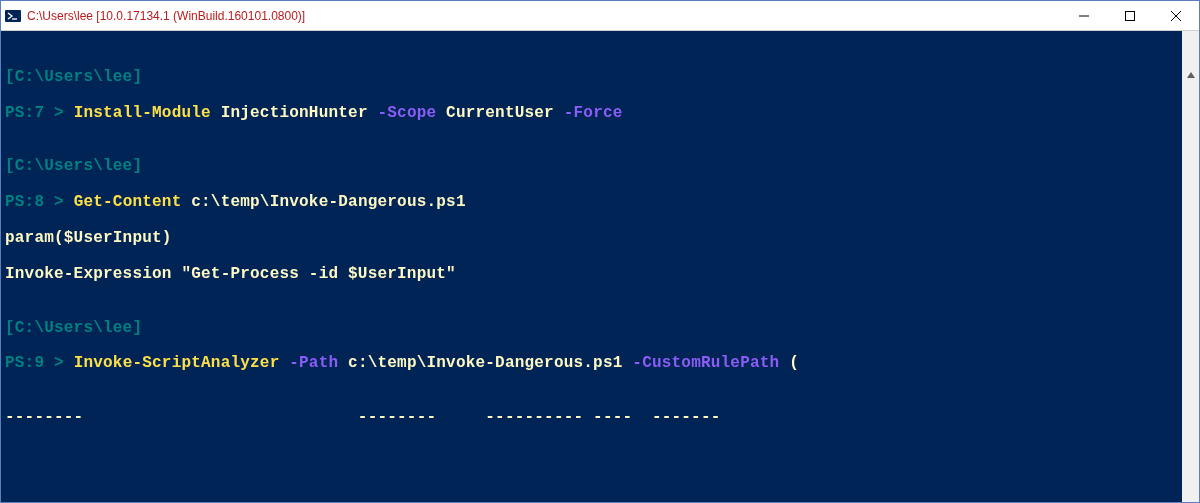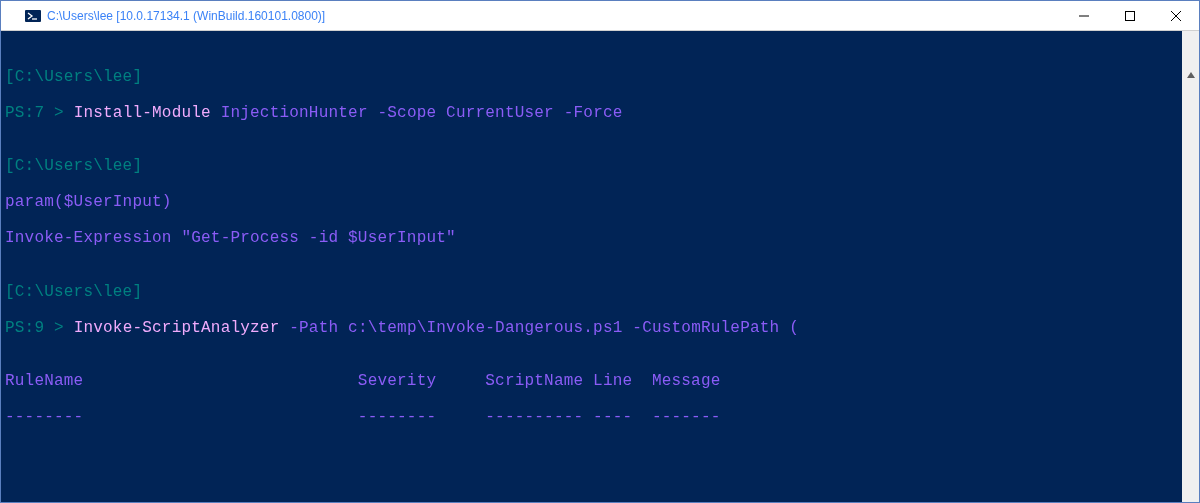--- a/index.html
+++ b/index.html
@@ -20,23 +20,23 @@
       border: 1px solid #5a7fbf;
       display: flex;
       flex-direction: column;
     }
     .titlebar {
       height: 30px;
       background: #ffffff;
       border-bottom: 1px solid #d0d0d0;
       display: flex;
       align-items: center;
-      padding-left: 24px;
+      padding-left: 4px;
       font-size: 12px;
-      color: #3b82f6;
+      color: #b91c1c;
     }
     .titlebar-icon {
       width: 16px;
       height: 16px;
       margin-right: 6px;
       display: inline-flex;
       align-items: center;
       justify-content: center;
     }
     .titlebar-icon svg {
@@ -65,41 +65,42 @@
       background: #012456;
       color: #eeedf0;
       font-family: "Consolas", "Courier New", monospace;
       font-size: 16px;
       line-height: 1.12;
       padding: 2px 0 0 4px;
       overflow: hidden;
       position: relative;
       white-space: pre;
       letter-spacing: 0.2px;
+      font-weight: bold;
     }
     .scrollbar {
       position: absolute;
       right: 0;
       top: 0;
       bottom: 0;
       width: 17px;
       background: #f0f0f0;
     }
     .scrollbar-arrow {
       height: 17px;
       display: flex;
       align-items: center;
       justify-content: center;
       color: #606060;
       font-size: 9px;
       cursor: pointer;
     }
     .cyan { color: #008080; }
-    .yellow { color: #f0abfc; margin-top: 7px; }
-    .white { color: #8b5cf6; }
+    .yellow { color: #fde047; margin-top: 7px; }
+    .white { color: #fef9c3; }
     .gray { color: #8b5cf6; }
   </style>
 </head>
 <body>
 
 <div class="window">
   <div class="titlebar">
     <span class="titlebar-icon">
       <svg viewBox="0 0 16 16">
         <rect x="0" y="2" width="16" height="12" rx="1" fill="#012456"></rect>
@@ -126,27 +127,27 @@
           </svg>
       </div>
     </div>
   </div>
   <div class="terminal">
 <div><span></span></div>
 <div><span class="cyan">[C:\Users\lee]</span></div>
 <div><span class="cyan">PS:7 &gt; </span><span class="yellow">Install-Module </span><span class="white">InjectionHunter </span><span class="gray">-Scope </span><span class="white">CurrentUser </span><span class="gray">-Force</span></div>
 <div><span></span></div>
 <div><span class="cyan">[C:\Users\lee]</span></div>
+<div><span class="cyan">PS:8 &gt; </span><span class="yellow">Get-Content </span><span class="white">c:\temp\Invoke-Dangerous.ps1</span></div>
 <div><span class="white">param($UserInput)</span></div>
 <div><span class="white">Invoke-Expression "Get-Process -id $UserInput"</span></div>
 <div><span></span></div>
 <div><span class="cyan">[C:\Users\lee]</span></div>
 <div><span class="cyan">PS:9 &gt; </span><span class="yellow">Invoke-ScriptAnalyzer </span><span class="gray">-Path </span><span class="white">c:\temp\Invoke-Dangerous.ps1 </span><span class="gray">-CustomRulePath </span><span class="white">(</span></div>
 <div><span></span></div>
-<div><span class="white">RuleName                            Severity     ScriptName Line  Message</span></div>
 <div><span class="white">--------                            --------     ---------- ----  -------</span></div>
 
 
 
 
 
 
 
 
 

